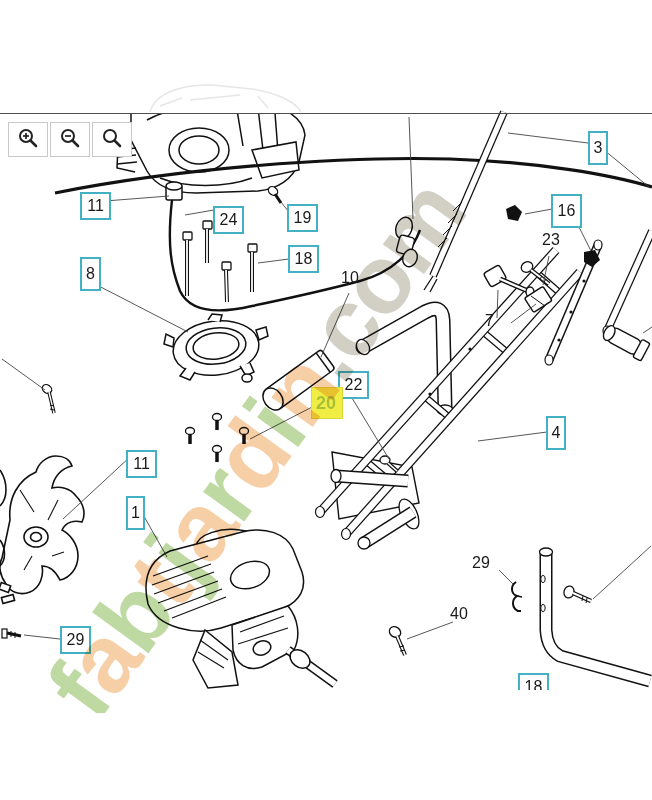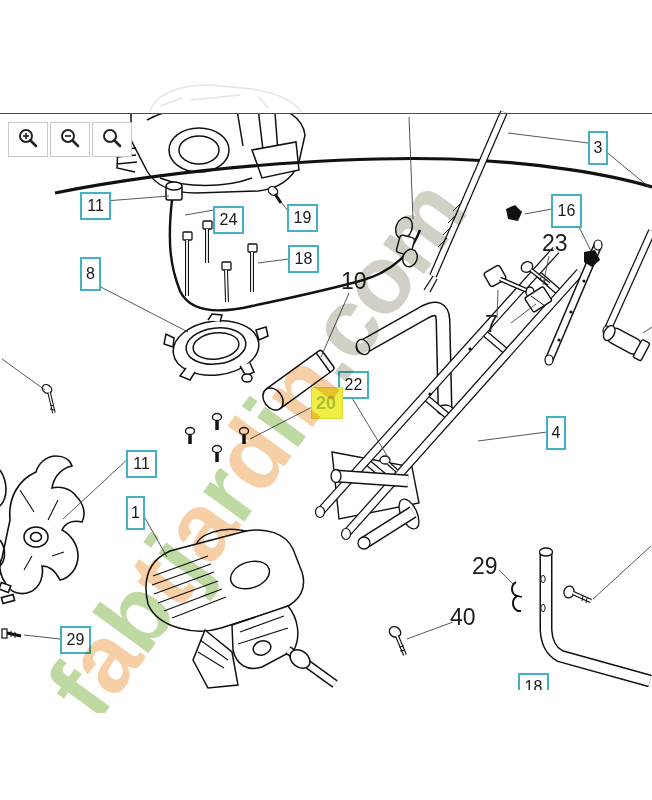--- a/index.html
+++ b/index.html
@@ -7,21 +7,21 @@
   }
   html,body{margin:0;padding:0;}
   body{font-family:"Liberation Sans",sans-serif;background:#fff;}
   #stage{position:relative;width:652px;height:800px;background:#fff;overflow:hidden;}
   #drawing{position:absolute;left:0;top:0;z-index:1;}
   .boundary-line{position:absolute;left:0;top:113px;width:652px;height:0;border-top:1px solid #4d4d4d;z-index:2;}
   
   .co{position:absolute;z-index:3;color:var(--ink);line-height:1;white-space:nowrap;}
   .boxed{border:2px solid var(--teal);background:#fff;font-size:16px;padding:4px 3px;text-align:center;}
   .tall{padding:7px 3px;}
-  .plain{font-size:23px;background:transparent;}
+  .plain{font-size:16px;background:transparent;}
   .hl{background:var(--hl-bg);color:var(--hl-tx);font-size:18px;font-weight:bold;padding:6px 4px;border:1px solid #dcd838;}
   
   .watermark{position:absolute;left:70px;top:655px;height:100px;line-height:100px;z-index:4;
     font-size:96px;font-weight:bold;letter-spacing:-2px;white-space:nowrap;
     transform:rotate(-54deg);transform-origin:0 50%;opacity:.5;mix-blend-mode:multiply;pointer-events:none;}
   
   .cut-br{position:absolute;left:378px;top:690px;width:274px;height:110px;background:#fff;z-index:5;}
   .cut-bottom{position:absolute;left:0;top:713px;width:652px;height:87px;background:#fff;z-index:5;}
   
   .zoom-btn{position:absolute;width:38px;height:33px;background:#fff;border:1px solid #c9c9c9;

